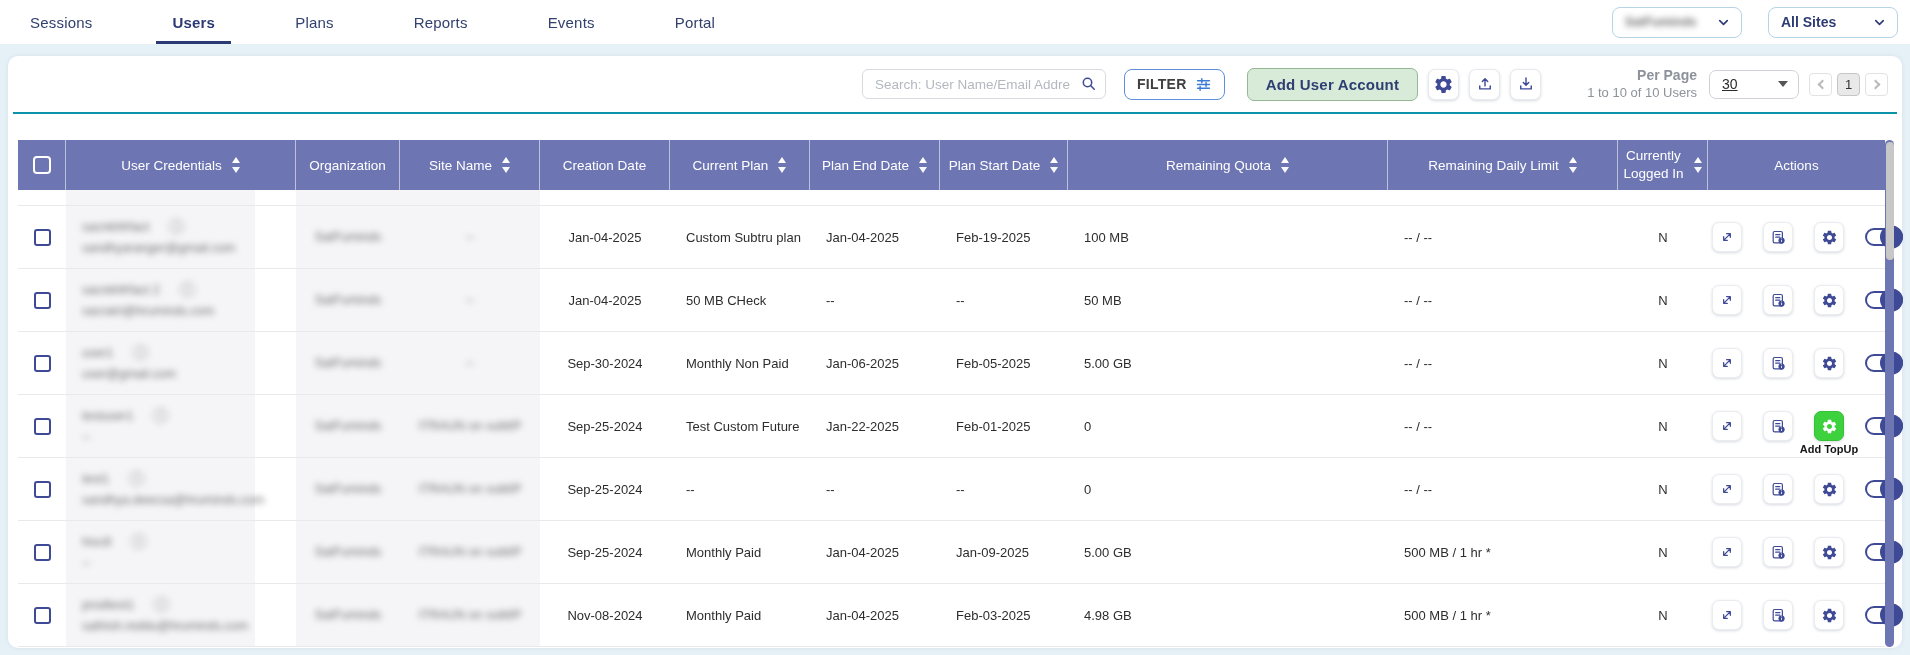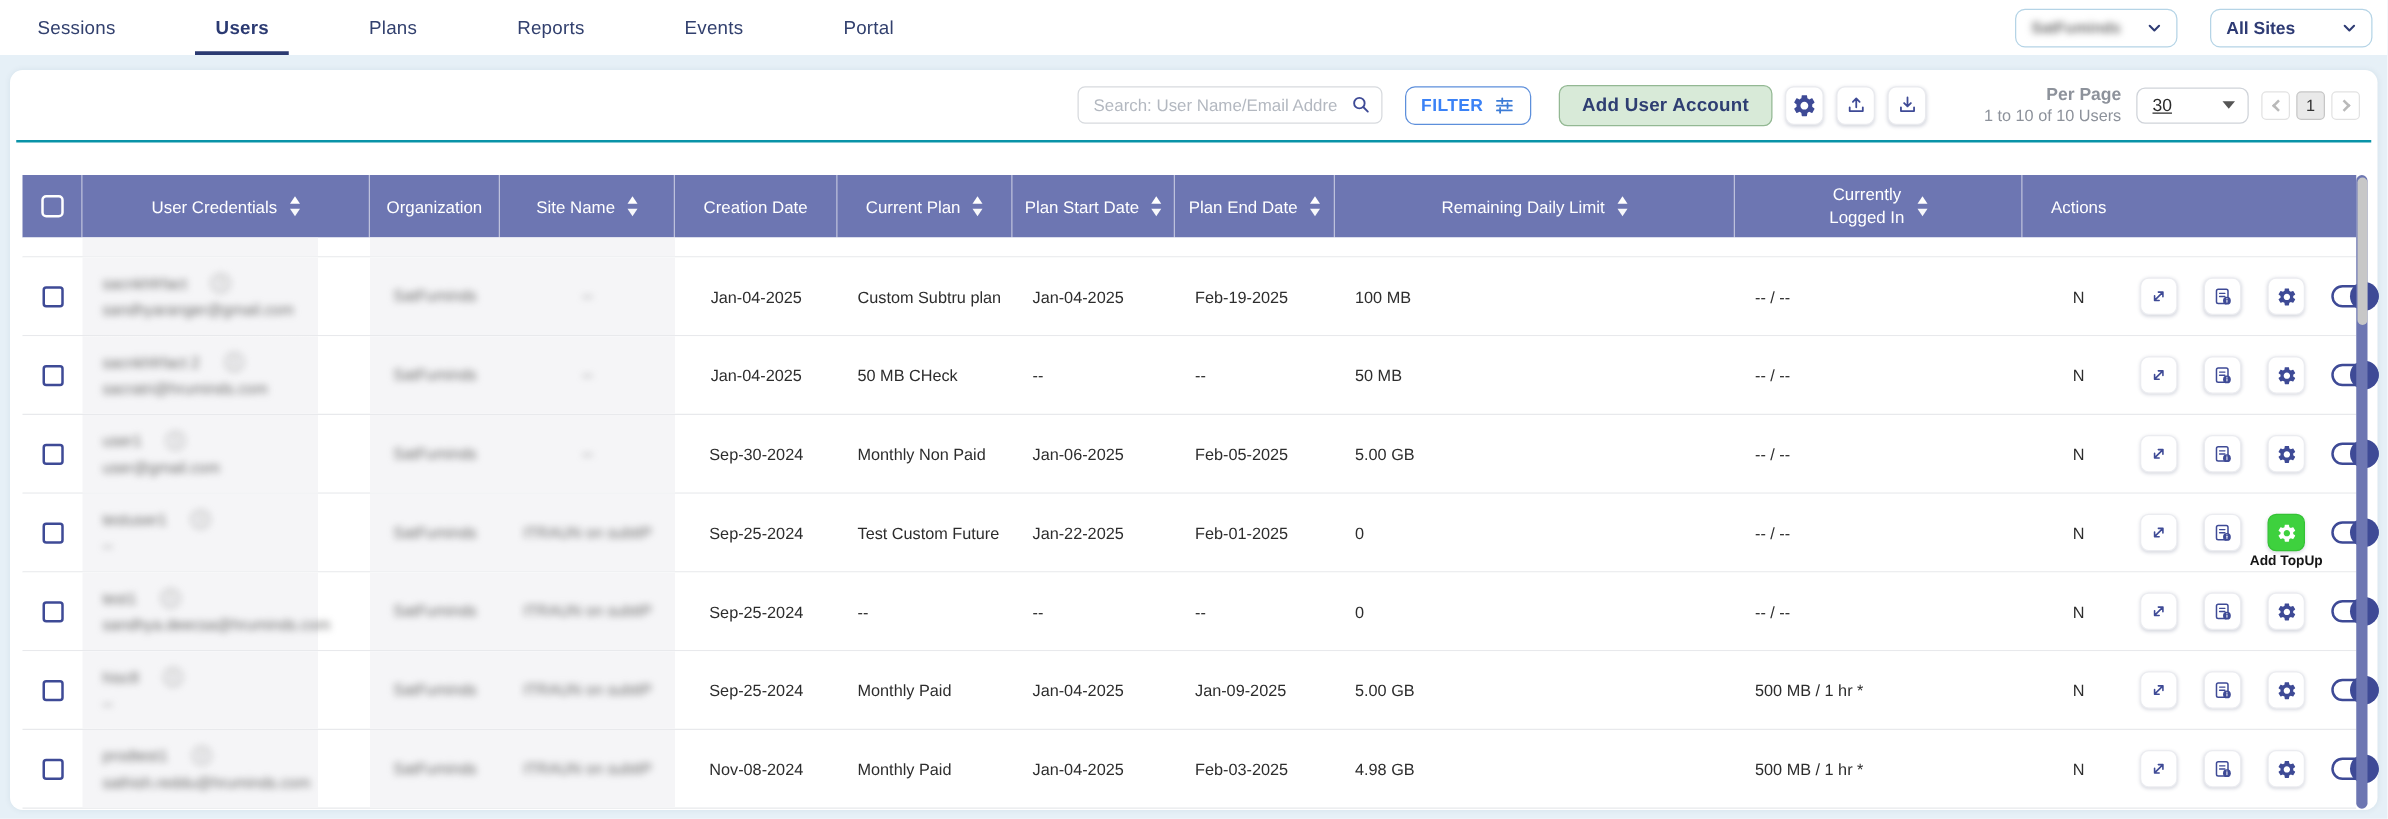--- a/index.html
+++ b/index.html
@@ -30,21 +30,21 @@
   .toolbar { height:56px; display:flex; align-items:center; padding:0 14px 0 14px; }
   .tb-spacer { margin-left:auto; }
   .search { position:relative; width:244px; height:30px; }
   .search input { width:100%; height:100%; border:1px solid #d7dade; border-radius:6px;
         padding:0 32px 0 12px; font-size:13.5px; color:#333; outline:none;
         font-family:"Liberation Sans","DejaVu Sans",sans-serif; }
   .search input::placeholder { color:#b3b8c0; }
   .search .mag { position:absolute; right:8px; top:6px; }
   .btn-filter { margin-left:18px; height:31px; display:flex; align-items:center; gap:8px;
         border:1.5px solid #5d8fdb; border-radius:8px; background:#fff; padding:0 12px;
-        font-size:14px; font-weight:bold; color:#3b82f6; cursor:pointer;
+        font-size:14px; font-weight:bold; color:#404040; cursor:pointer;
         font-family:inherit; letter-spacing:.3px; }
   .btn-adduser { margin-left:22px; height:33px; border:1.5px solid #93b893; border-radius:7px;
         background:#d8ead8; color:#2e3e72; font-size:15px; font-weight:bold; padding:0 18px;
         cursor:pointer; font-family:inherit; letter-spacing:.2px; }
   .iconbtn { width:31px; height:31px; margin-left:10px; border:1px solid #e9eaee; border-radius:7px;
         background:#fff; display:flex; align-items:center; justify-content:center;
         box-shadow:0 1px 3px rgba(40,50,90,.18); cursor:pointer; color:#3e4a96; padding:0; }
   .pp-block { margin-left:46px; text-align:right; line-height:1.25; }
   .pp-label { font-size:14px; font-weight:bold; color:#8d929b; }
   .pp-range { font-size:13px; color:#8d929b; }
@@ -236,28 +236,35 @@
         <span>Creation Date</span>
       </div>
       <div class="th">
         <span>Current Plan</span>
         <span class="sort">
             <i class="tri-up"></i>
             <i class="tri-dn"></i>
           </span>
       </div>
       <div class="th">
+        <span>Plan End Date</span>
+        <span class="sort">
+            <i class="tri-up"></i>
+            <i class="tri-dn"></i>
+          </span>
+      </div>
+      <div class="th">
         <span>Plan Start Date</span>
         <span class="sort">
             <i class="tri-up"></i>
             <i class="tri-dn"></i>
           </span>
       </div>
       <div class="th">
-        <span>Plan End Date</span>
+        <span>Remaining Quota</span>
         <span class="sort">
             <i class="tri-up"></i>
             <i class="tri-dn"></i>
           </span>
       </div>
       <div class="th">
         <span>Remaining Daily Limit</span>
         <span class="sort">
             <i class="tri-up"></i>
             <i class="tri-dn"></i>

